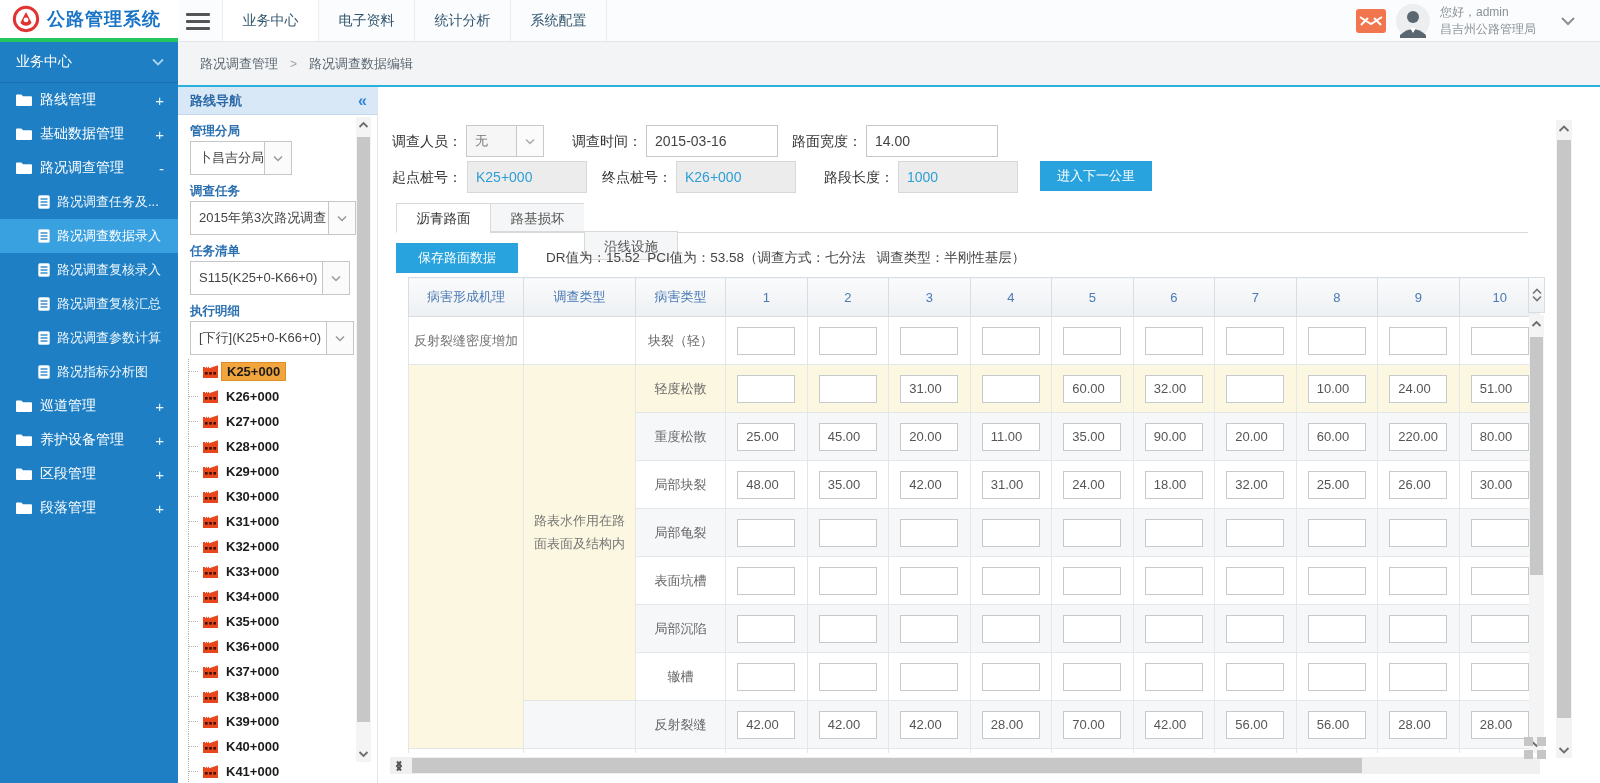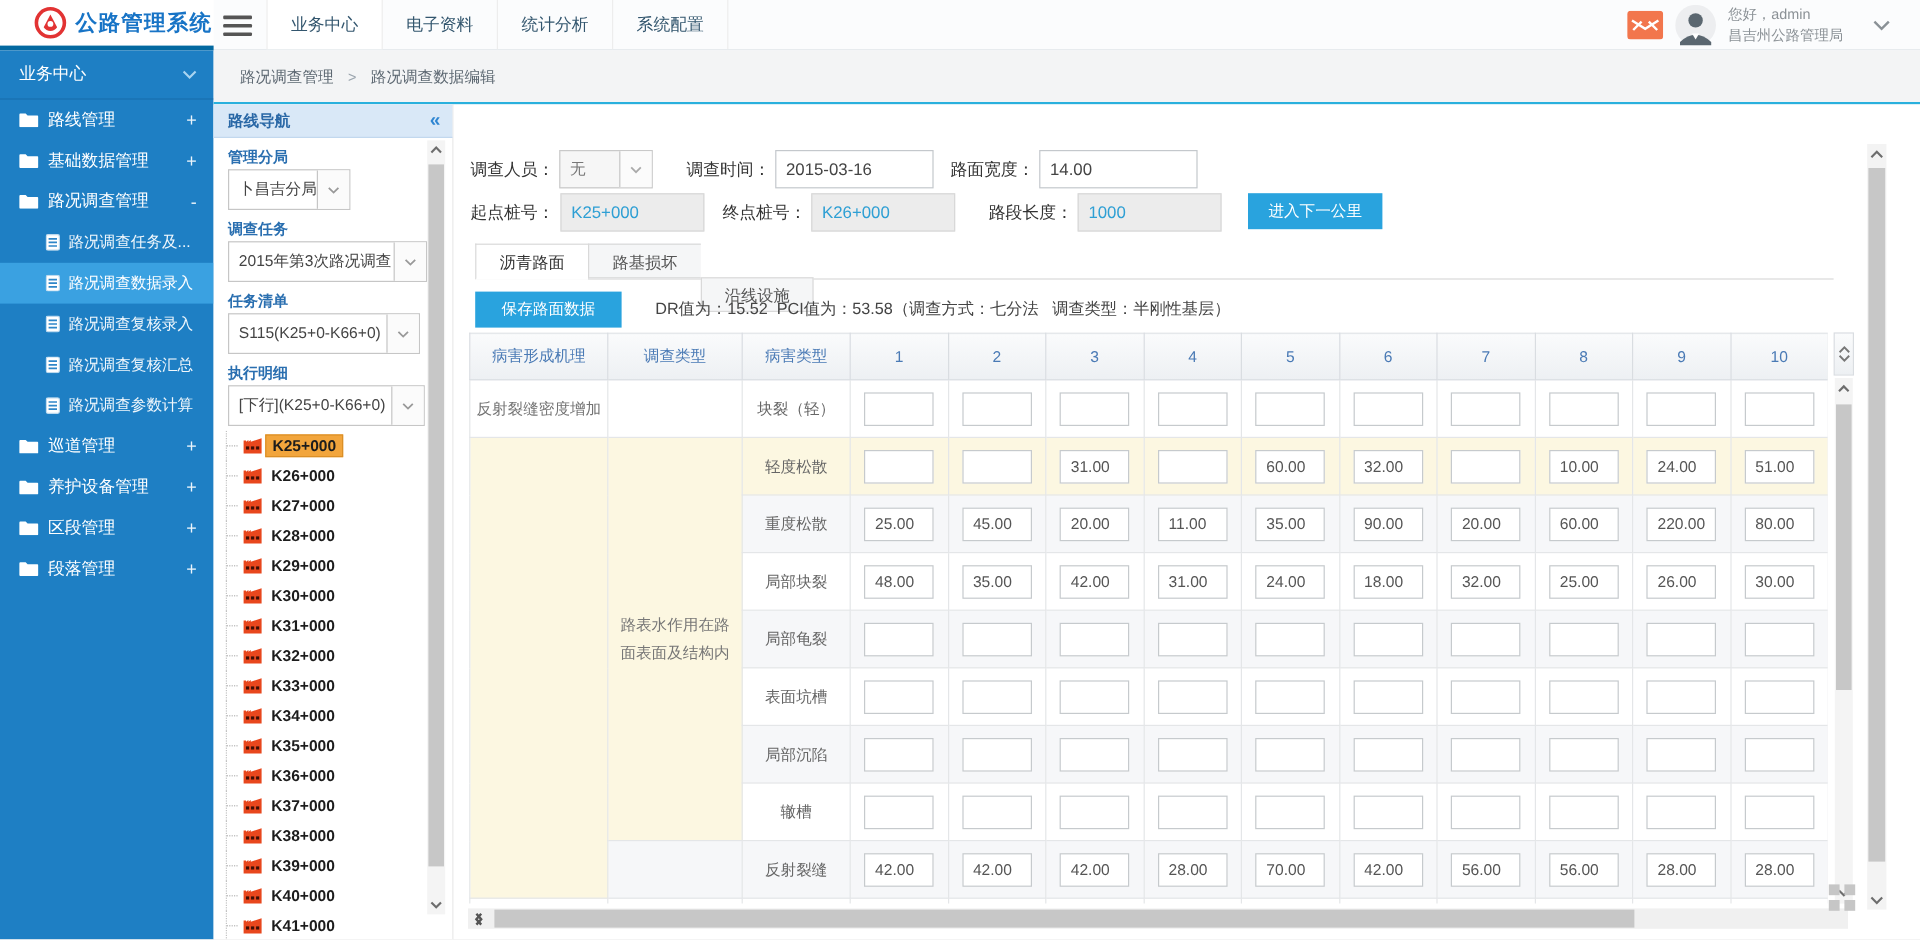--- a/index.html
+++ b/index.html
@@ -1,20 +1,20 @@
 <!DOCTYPE html>
 <html><head>
 <meta charset="utf-8">
 <style>
   html,body{margin:0;padding:0;background:#e9e9e9;}
   .screen{position:relative;width:1600px;height:783px;background:#fff;overflow:hidden;
           font-family:"Liberation Sans","DejaVu Sans",sans-serif;}
   
   .topbar{position:absolute;left:0;top:0;width:1600px;height:42px;background:#fbfcfd;border-bottom:1px solid #e2e6ea;box-sizing:border-box;}
-  .logo-area{position:absolute;left:0;top:0;width:178px;height:42px;background:#fff;border-bottom:4px solid #0369a1;box-sizing:border-box;display:flex;align-items:center;gap:7px;padding-left:28px;}
+  .logo-area{position:absolute;left:0;top:0;width:178px;height:42px;background:#fff;border-bottom:4px solid #22c55e;box-sizing:border-box;display:flex;align-items:center;gap:7px;padding-left:12px;}
   .logo-text{font-size:18px;font-weight:bold;color:#1874c6;letter-spacing:1px;white-space:nowrap;}
   .hamburger{position:absolute;left:186px;top:13px;width:24px;cursor:pointer;}
   .hamburger i{display:block;height:3px;background:#555;margin-bottom:4px;border-radius:1px;}
   .topnav{position:absolute;left:222px;top:0;height:41px;display:flex;}
   .topnav-item{width:95px;line-height:41px;text-align:center;font-size:14px;color:#33566e;border-right:1px solid #ededed;cursor:pointer;}
   .topnav-item:first-child{border-left:1px solid #ededed;}
   .topnav-item.active{background:#fff;}
   .topbar-right{position:absolute;right:24px;top:0;height:41px;display:flex;align-items:center;gap:10px;}
   .user-info{font-size:12px;color:#8b9196;line-height:1.35;white-space:nowrap;}
   .icn{display:inline-flex;align-items:center;justify-content:center;}
@@ -61,21 +61,21 @@
   .fselect .dd-value{color:#777;line-height:30px;}
   .btn{background:#29a3de;color:#fff;border:none;font-size:13px;cursor:pointer;font-family:inherit;}
   .next-btn{position:absolute;left:662px;top:74px;width:112px;height:30px;}
   .tabs-row{position:absolute;top:116px;left:18px;width:1132px;height:30px;border-bottom:1px solid #d9d9d9;box-sizing:border-box;display:flex;}
   .tab{width:94px;height:29px;line-height:29px;text-align:center;font-size:13.5px;color:#555;background:#f5f6f7;border:1px solid #d9d9d9;border-right:none;box-sizing:border-box;cursor:pointer;}
   .tab:last-child{border-right:1px solid #d9d9d9;margin-top:28px;}
   .tab.active{background:#fff;color:#333;height:30px;border-bottom:1px solid #fff;}
   .toolbar{position:absolute;top:156px;left:18px;display:flex;align-items:center;gap:12px;}
   .save-btn{width:122px;height:30px;}
   .stats{margin-left:16px;font-size:13.5px;color:#444;white-space:pre;}
-  .table-wrap{position:absolute;top:190px;left:1px;width:1132px;height:476px;overflow:hidden;padding-left:12px;}
+  .table-wrap{position:absolute;top:190px;left:18px;width:1132px;height:476px;overflow:hidden;padding-left:12px;}
   .dtable{border-collapse:collapse;table-layout:fixed;width:1132px;background:#fff;}
   .dtable th{height:36px;background:linear-gradient(#fafbfc,#edf0f3);color:#4a7ab5;font-weight:normal;font-size:13px;border:1px solid #d9dde1;}
   .dtable td{height:47px;border:1px solid #e4e6e8;text-align:center;font-size:13px;color:#666;background:#fff;padding:0 4px;}
   .dtable tr.gray td{background:#f6f7f9;}
   .dtable tr.hl td{background:#fcf7e1;}
   .dtable td.ycell{background:#fdf9e8;}
   .dtable td.load{color:#777;line-height:1.7;padding:0 10px;}
   .dtable td.mech{color:#737373;font-family:Liberation Mono, monospace;}
   .dtable td.val input{width:58px;height:28px;border:1px solid #c6cacd;font-size:13px;color:#555;padding:0 0 0 8px;background:#fff;box-sizing:border-box;font-family:inherit;}
   .tbl-vscroll{position:absolute;left:1150px;top:190px;width:17px;height:476px;}
@@ -238,20 +238,33 @@
               <rect x="0.5" y="0.5" width="11" height="13" rx="1.5" fill="#fff" stroke="#bcd9ee"></rect>
               <g stroke="#2e86c8" stroke-width="1.4">
                 <line x1="2.5" y1="4" x2="9.5" y2="4"></line>
                 <line x1="2.5" y1="7" x2="9.5" y2="7"></line>
                 <line x1="2.5" y1="10" x2="9.5" y2="10"></line>
               </g>
             </svg>
           </span>
           <span class="lbl">路况调查参数计算</span>
         </div>
+        <div class="side-sub">
+          <span class="icn">
+            <svg width="12" height="14" viewBox="0 0 12 14">
+              <rect x="0.5" y="0.5" width="11" height="13" rx="1.5" fill="#fff" stroke="#bcd9ee"></rect>
+              <g stroke="#2e86c8" stroke-width="1.4">
+                <line x1="2.5" y1="4" x2="9.5" y2="4"></line>
+                <line x1="2.5" y1="7" x2="9.5" y2="7"></line>
+                <line x1="2.5" y1="10" x2="9.5" y2="10"></line>
+              </g>
+            </svg>
+          </span>
+          <span class="lbl">路况指标分析图</span>
+        </div>
         <div class="side-item">
           <span class="icn">
             <svg width="16" height="12" viewBox="0 0 16 12">
               <path d="M0 1.6 Q0 0.6 1 0.6 L5.4 0.6 L7 2.2 L15 2.2 Q16 2.2 16 3.2 L16 11 Q16 12 15 12 L1 12 Q0 12 0 11 Z" fill="#ffffff"></path>
             </svg>
           </span>
           <span class="lbl">巡道管理</span>
           <span class="exp">+</span>
         </div>
         <div class="side-item">

